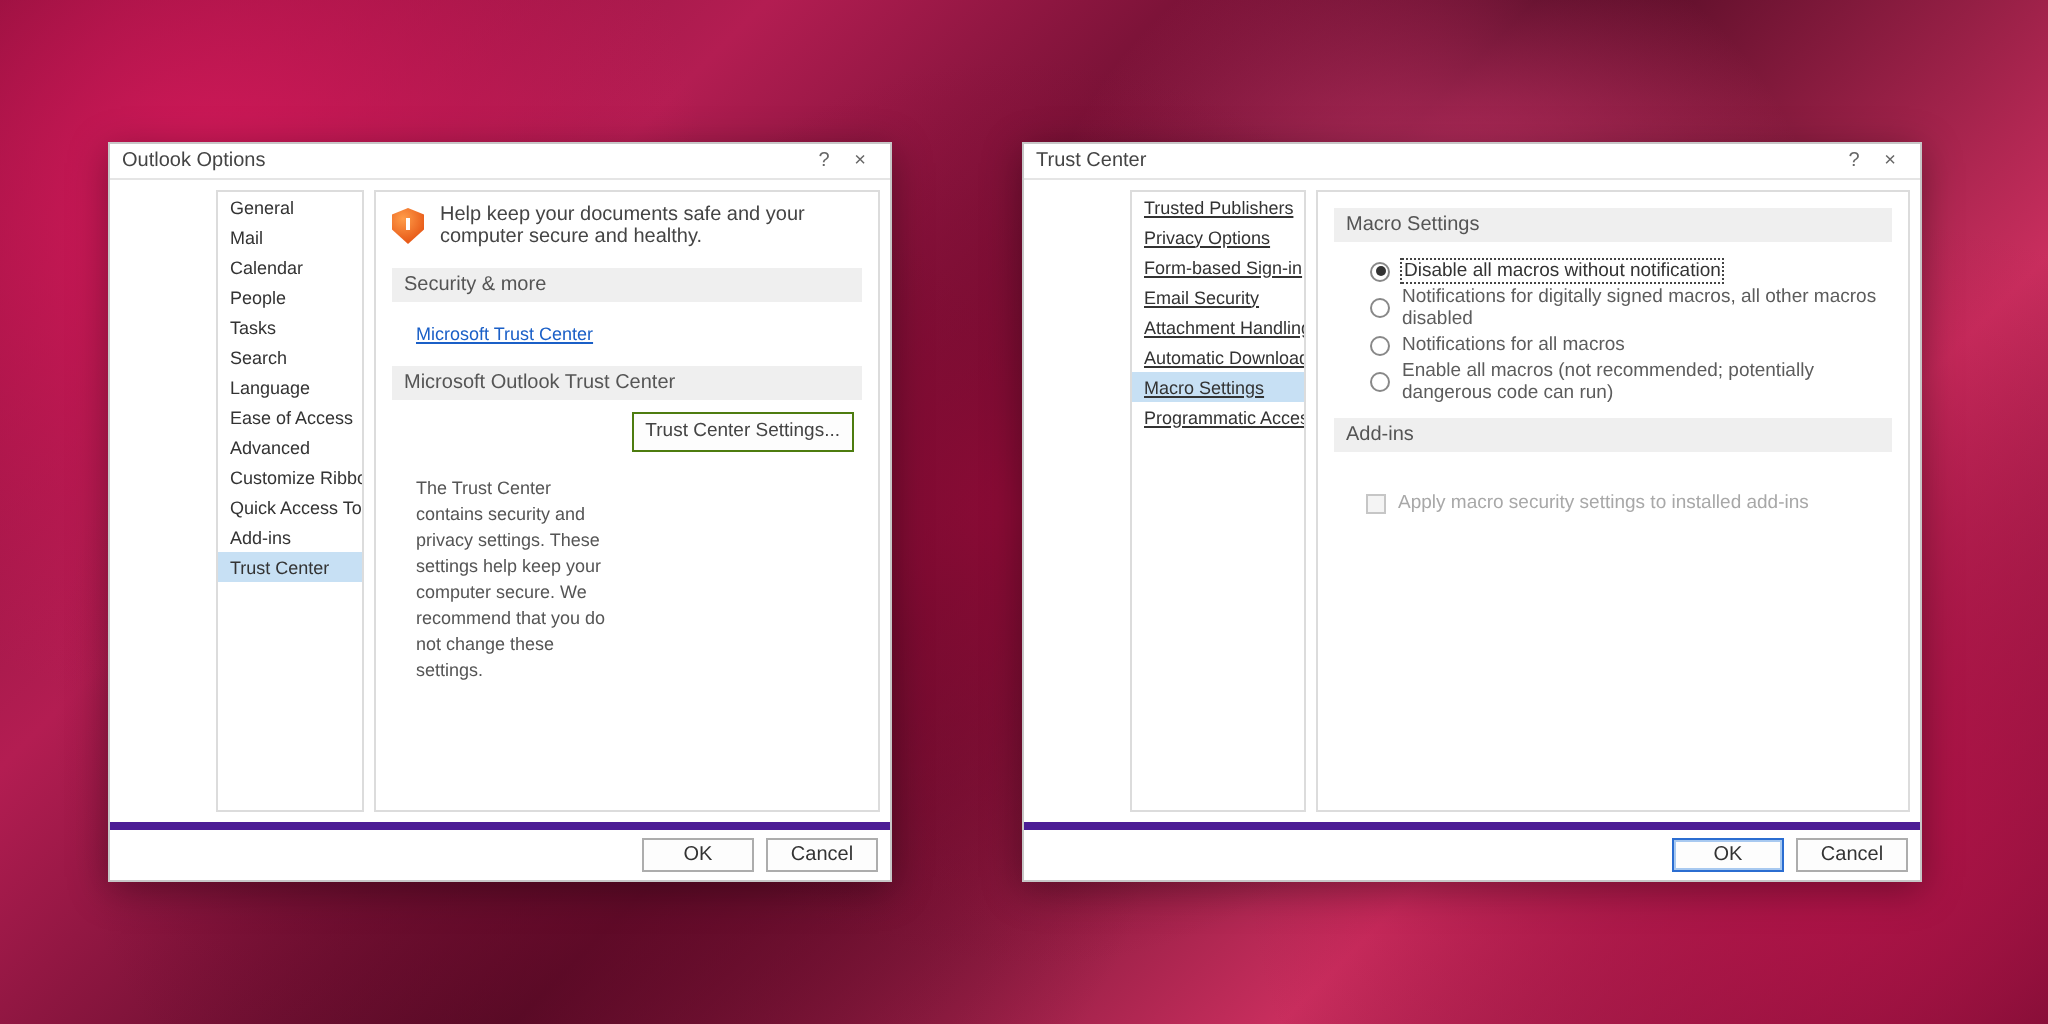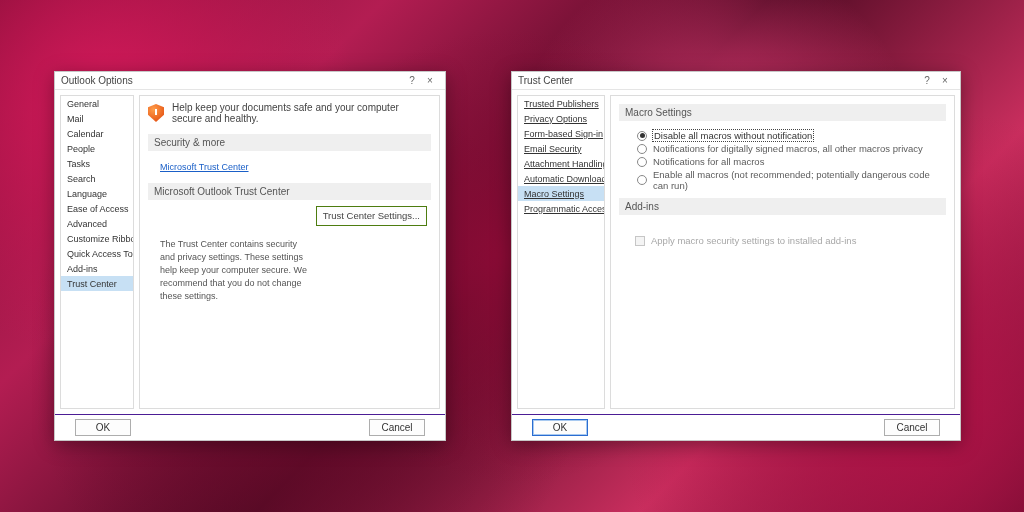--- a/index.html
+++ b/index.html
@@ -39,20 +39,21 @@
     border-bottom: 1px solid #e5e5e5;
   }
   .titlebar .spacer { flex: 1; }
   .title-btn { width: 18px; text-align: center; color: #666; cursor: default; }
   .dialog-body { flex: 1; display: flex; padding: 5px; gap: 5px; min-height: 0; }
   .sidebar {
     width: 74px;
     border: 1px solid #dcdcdc;
     background: #fff;
     overflow: hidden;
+    margin-left: 48px;
   }
   .dlg2 .sidebar { width: 88px; text-decoration: underline; }
   .side-item {
     padding: 2.5px 6px;
     font-size: 9px;
     color: #333;
     white-space: nowrap;
     cursor: default;
   }
   .side-item.selected { background: #c7e0f4; }
@@ -96,25 +97,25 @@
   .radio-item.muted { color: #5c5c5c; }
   .radio {
     width: 10px; height: 10px; border: 1px solid #888; border-radius: 50%;
     display: inline-flex; align-items: center; justify-content: center; flex: none;
   }
   .radio.checked::after { content: ""; width: 5px; height: 5px; background: #333; border-radius: 50%; }
   .radio-label.boxed { outline: 1px dotted #444; padding: 0 1px; }
   .checkbox-row { display:flex; align-items:center; gap:6px; padding: 2px 0 0 16px; font-size: 9.5px; color: #a8a8a8; margin-top: 12px; }
   .cb { width:10px; height:10px; border:1px solid #c6c6c6; background:#f4f4f4; flex:none; }
   .footer {
-    border-top: 1px solid #4c1d95;
-    display: flex;
-    justify-content: space-between;
+    border-top: 4px solid #4c1d95;
+    display: flex;
+    justify-content: flex-end;
     gap: 6px;
-    padding: 4px 20px;
+    padding: 4px 6px;
   }
   .footer .btn {
     min-width: 56px;
     text-align: center;
     border: 1px solid #adadad;
     background: #fdfdfd;
     font-size: 10px;
     padding: 2px 0;
     cursor: default;
   }
@@ -190,21 +191,21 @@
     </div>
     <div class="content">
       <div class="section-header">Macro Settings</div>
       <div class="radio-list">
         <div class="radio-item">
           <span class="radio checked"></span>
           <span class="radio-label boxed">Disable all macros without notification</span>
         </div>
         <div class="radio-item muted">
           <span class="radio"></span>
-          <span class="radio-label">Notifications for digitally signed macros, all other macros privacy</span>
+          <span class="radio-label">Notifications for digitally signed macros, all other macros disabled</span>
         </div>
         <div class="radio-item muted">
           <span class="radio"></span>
           <span class="radio-label">Notifications for all macros</span>
         </div>
         <div class="radio-item muted">
           <span class="radio"></span>
           <span class="radio-label">Enable all macros (not recommended; potentially dangerous code can run)</span>
         </div>
       </div>

